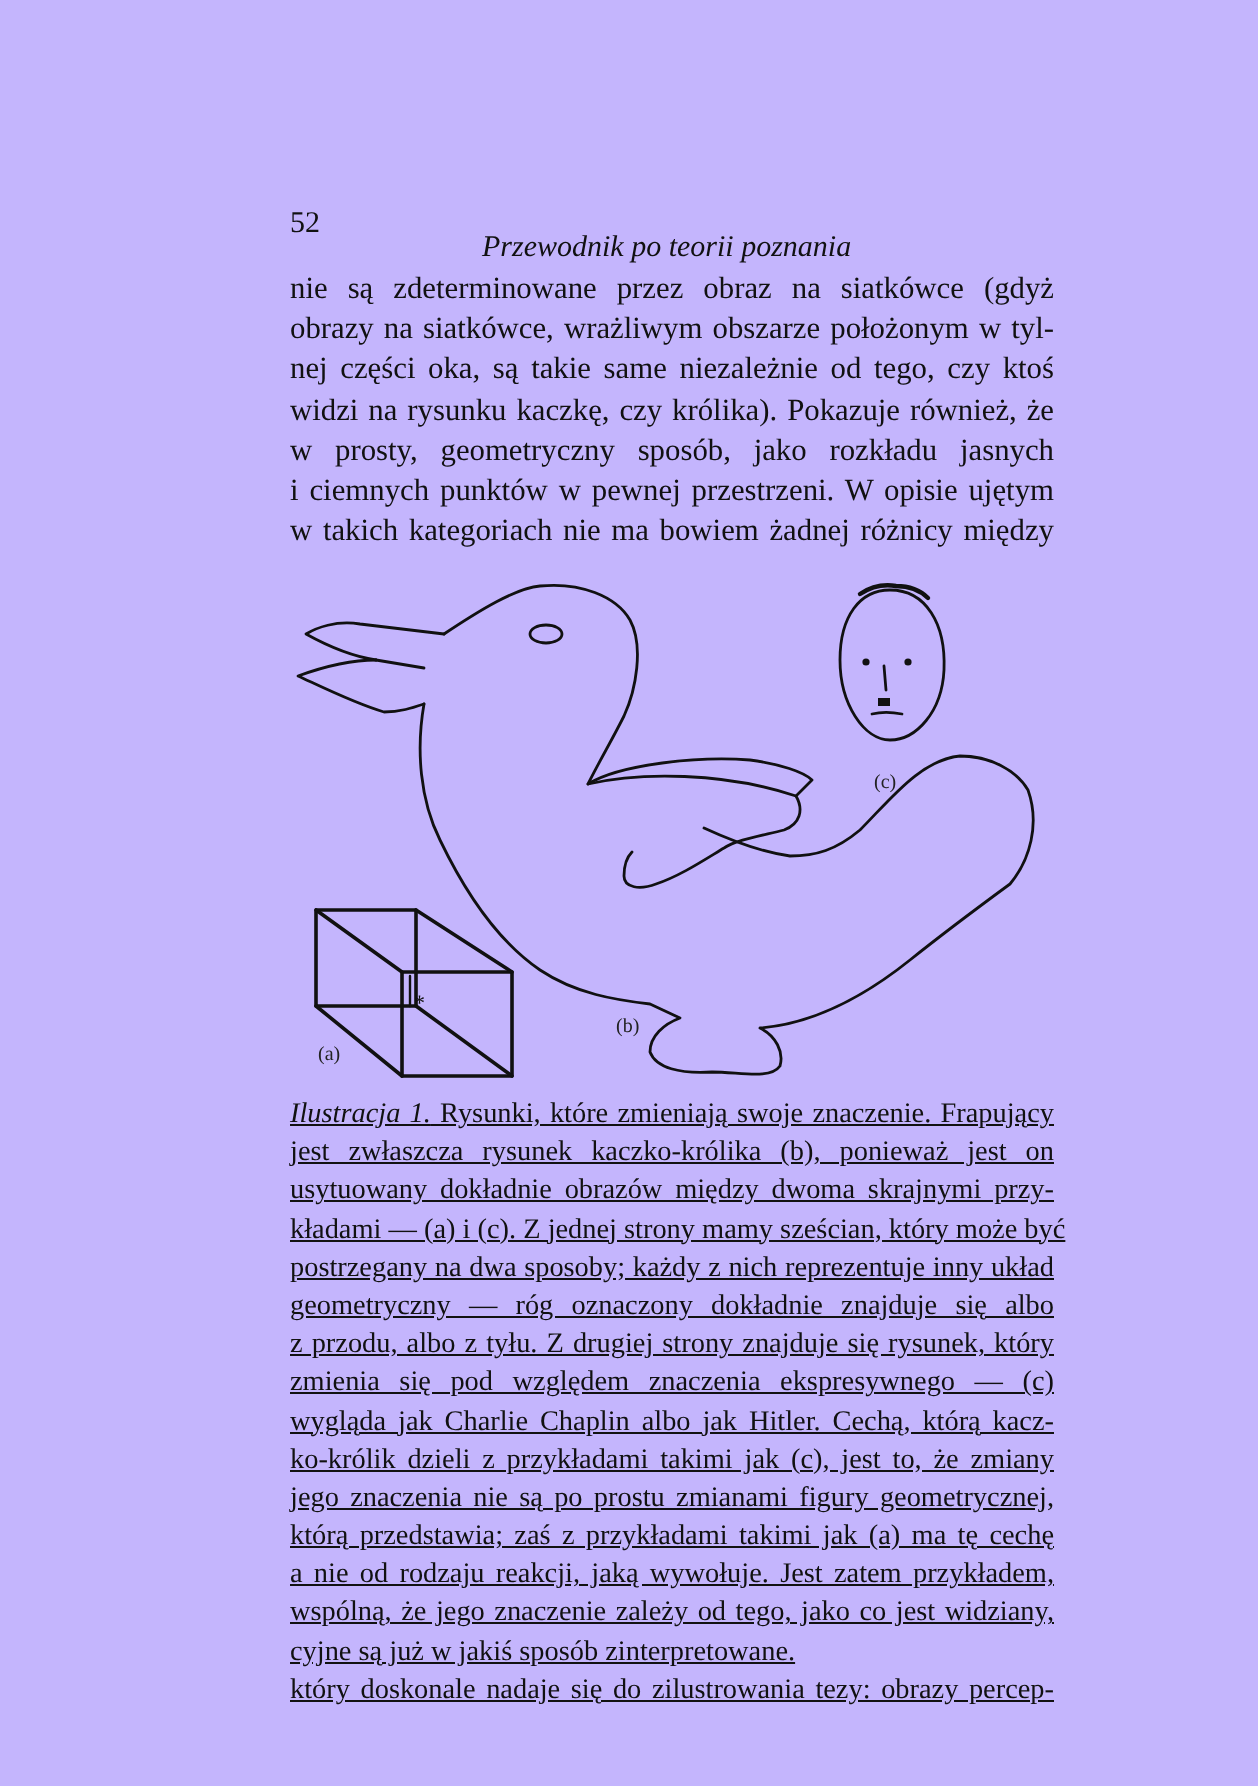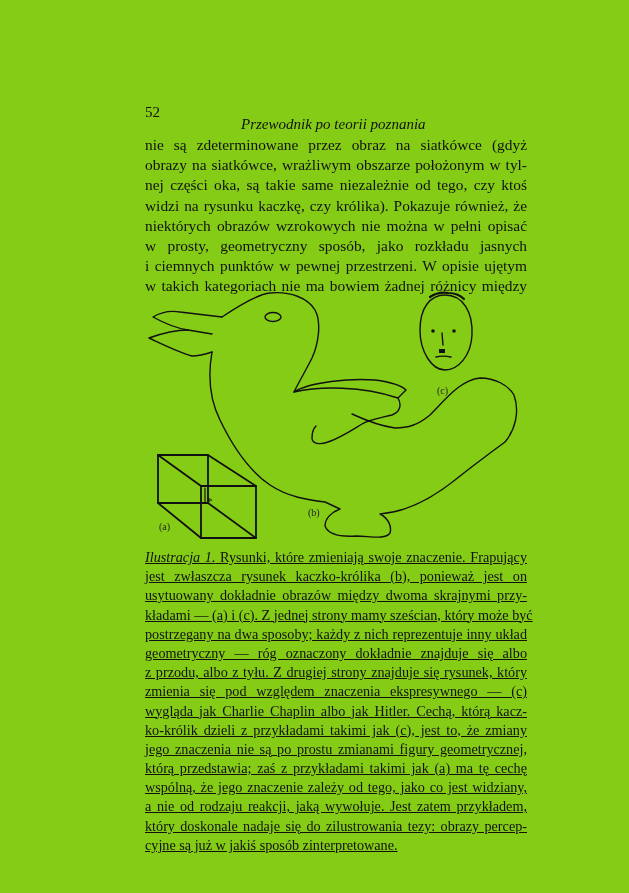--- a/index.html
+++ b/index.html
@@ -1,17 +1,17 @@
 <!DOCTYPE html>
 <html><head>
   <meta charset="utf-8">
   <style>
     html, body { margin: 0; padding: 0; background: #ffffff; }
     body { width: 629px; height: 893px; position: relative; overflow: hidden; }
-    .page { position: absolute; left: 0; top: 0; width: 629px; height: 893px; background: #84cc16; }
+    .page { position: absolute; left: 0; top: 0; width: 629px; height: 893px; background: #c4b5fd; }
     .serif { font-family: "Liberation Serif", "DejaVu Serif", serif; color: #111; }
     .header { position: absolute; top: 104px; left: 145px; width: 382px; height: 20px; font-size: 15px; }
     .page-num { position: absolute; left: 0; top: 0; }
     .running-title { position: absolute; left: 96px; top: 12px; font-style: italic; }
     .body-text { position: absolute; left: 145px; top: 135px; width: 382px; font-size: 15.4px; line-height: 20.2px; font-family: Liberation Serif, serif; }
     .line { display: block; text-align: justify; text-align-last: justify; white-space: nowrap; height: 20.2px; }
     .line.last { text-align-last: left; }
     .figure { position: absolute; left: 140px; top: 290px; width: 400px; height: 260px; }
     .figure svg { width: 400px; height: 260px; display: block; }
     .fig-label { font-family: "Liberation Serif", "DejaVu Serif", serif; font-size: 10px; fill: #222; }
@@ -27,21 +27,20 @@
   <div class="header serif">
     <span class="page-num">52</span>
     <span class="running-title">Przewodnik po teorii poznania</span>
   </div>
 
   <div class="body-text serif">
     <span class="line">nie są zdeterminowane przez obraz na siatkówce (gdyż</span>
     <span class="line">obrazy na siatkówce, wrażliwym obszarze położonym w tyl-</span>
     <span class="line">nej części oka, są takie same niezależnie od tego, czy ktoś</span>
     <span class="line">widzi na rysunku kaczkę, czy królika). Pokazuje również, że</span>
-    <span class="line">niektórych obrazów wzrokowych nie można w pełni opisać</span>
     <span class="line">w prosty, geometryczny sposób, jako rozkładu jasnych</span>
     <span class="line">i ciemnych punktów w pewnej przestrzeni. W opisie ujętym</span>
     <span class="line">w takich kategoriach nie ma bowiem żadnej różnicy między</span>
   </div>
 
   <div class="figure">
     <svg viewBox="0 0 400 260" xmlns="http://www.w3.org/2000/svg" fill="none" stroke="#111" stroke-width="1.4" stroke-linecap="round" stroke-linejoin="round">
 
       <g>
         <path d="M 82 27
@@ -112,19 +111,19 @@
     <span class="line">usytuowany dokładnie obrazów między dwoma skrajnymi przy-</span>
     <span class="line">kładami — (a) i (c). Z jednej strony mamy sześcian, który może być</span>
     <span class="line">postrzegany na dwa sposoby; każdy z nich reprezentuje inny układ</span>
     <span class="line">geometryczny — róg oznaczony dokładnie znajduje się albo</span>
     <span class="line">z przodu, albo z tyłu. Z drugiej strony znajduje się rysunek, który</span>
     <span class="line">zmienia się pod względem znaczenia ekspresywnego — (c)</span>
     <span class="line">wygląda jak Charlie Chaplin albo jak Hitler. Cechą, którą kacz-</span>
     <span class="line">ko-królik dzieli z przykładami takimi jak (c), jest to, że zmiany</span>
     <span class="line">jego znaczenia nie są po prostu zmianami figury geometrycznej,</span>
     <span class="line">którą przedstawia; zaś z przykładami takimi jak (a) ma tę cechę</span>
+    <span class="line">a nie od rodzaju reakcji, jaką wywołuje. Jest zatem przykładem,</span>
     <span class="line">wspólną, że jego znaczenie zależy od tego, jako co jest widziany,</span>
-    <span class="line">a nie od rodzaju reakcji, jaką wywołuje. Jest zatem przykładem,</span>
+    <span class="line last">cyjne są już w jakiś sposób zinterpretowane.</span>
     <span class="line">który doskonale nadaje się do zilustrowania tezy: obrazy percep-</span>
-    <span class="line last">cyjne są już w jakiś sposób zinterpretowane.</span>
   </div>
 
 </div>
 
 </body></html>

